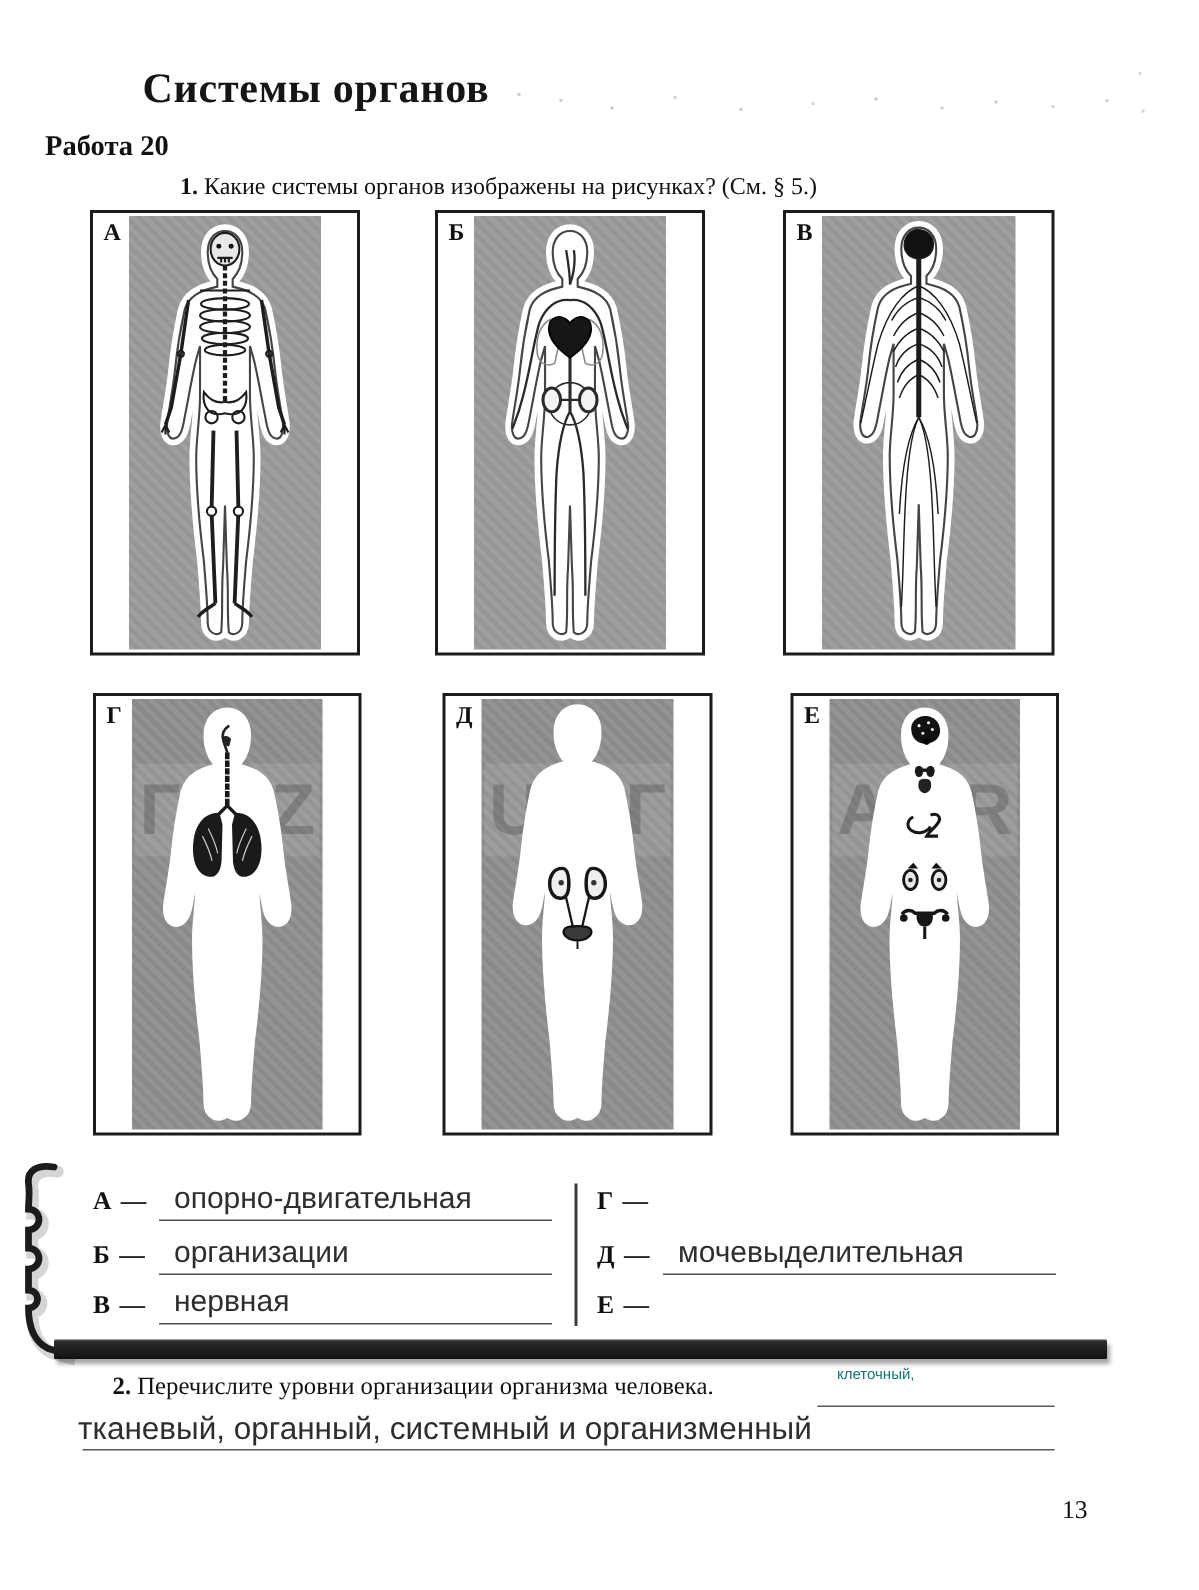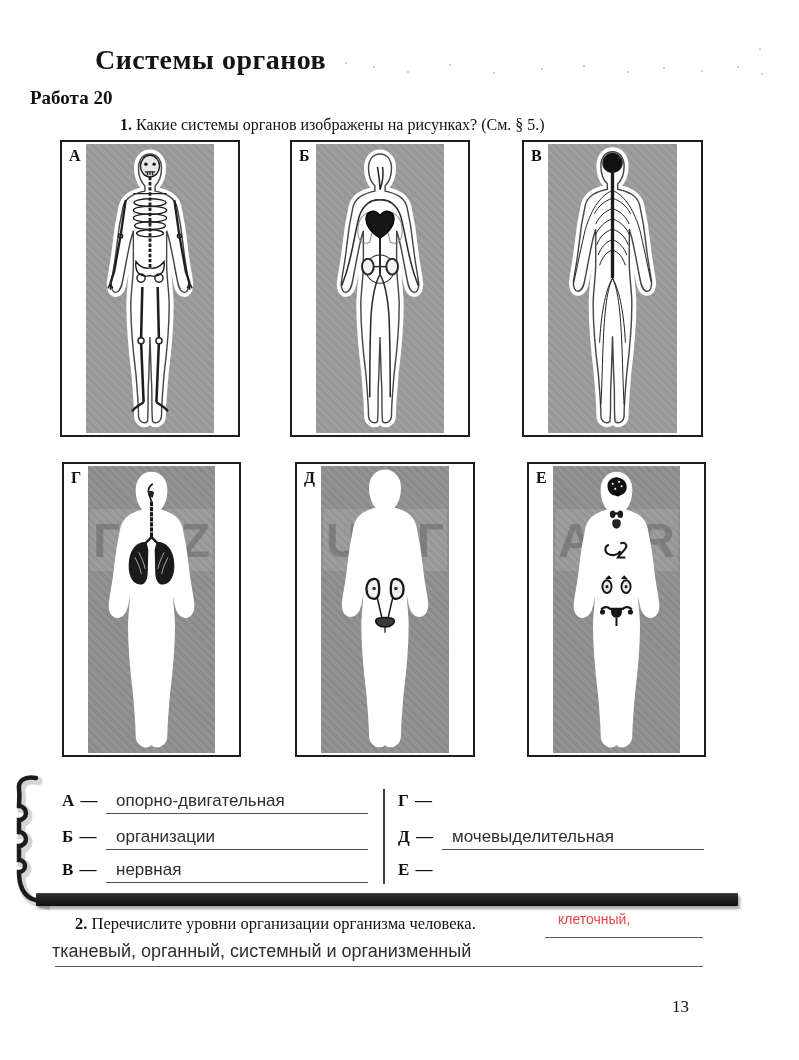--- a/index.html
+++ b/index.html
@@ -35,30 +35,30 @@
 
   
   .scallop{position:absolute;left:2px;top:772px;width:48px;height:142px;}
   .bigbar{position:absolute;left:36px;top:893px;width:702px;height:13px;border-radius:1px;
     background:linear-gradient(180deg,#2f2f2f,#101010);
     box-shadow:2px 3px 3px rgba(0,0,0,.35), inset 0 1px 0 rgba(255,255,255,.15);}
   .vdivider{position:absolute;left:383px;top:789px;width:2px;height:95px;background:#3e3e3e;}
   .ans-row{position:absolute;display:flex;align-items:flex-end;height:30px;}
   .ans-label{flex:none;width:44px;padding-bottom:3px;font-size:17px;font-weight:700;letter-spacing:1px;color:#111;}
   .ans-line{flex:1;border-bottom:1.7px solid #4f4f4f;padding:0 0 2px 10px;
-    font-family:"Liberation Sans",sans-serif;font-size:17px;color:#2e2e2e;}
+    font-family:"Liberation Sans",sans-serif;font-size:20px;color:#2e2e2e;}
 
   
   .q2text{position:absolute;left:75px;top:914px;font-size:16.5px;text-align:right;}
-  .q2ans1{position:absolute;left:558px;top:911px;font-family:"Liberation Sans",sans-serif;font-size:14px;color:#ef4444;}
+  .q2ans1{position:absolute;left:558px;top:911px;font-family:"Liberation Sans",sans-serif;font-size:10px;color:#0f766e;}
   .q2line1{position:absolute;left:545px;top:920px;width:158px;height:17px;border-bottom:1.7px solid #565656;}
-  .q2ans2{position:absolute;left:52px;top:941px;font-family:"Liberation Sans",sans-serif;font-size:18px;color:#2e2e2e;}
+  .q2ans2{position:absolute;left:52px;top:941px;font-family:"Liberation Sans",sans-serif;font-size:21px;color:#2e2e2e;}
   .q2line2{position:absolute;left:55px;top:949px;width:648px;height:17px;border-bottom:1.7px solid #565656;}
 
-  .pagenum{position:absolute;left:672px;top:997px;font-size:17px;}
+  .pagenum{position:absolute;left:708px;top:997px;font-size:17px;}
   .defs-hidden{position:absolute;width:0;height:0;overflow:hidden;}
 </style>
 </head>
 <body>
 
 <svg class="defs-hidden" aria-hidden="true">
   <defs>
     <path id="body" d="M50,2 C55,2 59,6 59,13 C59,19 57,24 54,27 L54,31 C63,33 69,36 71,43
       C73,52 75,64 76,74 C77,84 79,94 80,101 C81,107 79,111 76,110 C73,109 72,105 71,99
       C69,89 67,77 65,69 L63,62 L63,88 C63,99 65,110 65,120 C65,138 63,158 61,174

